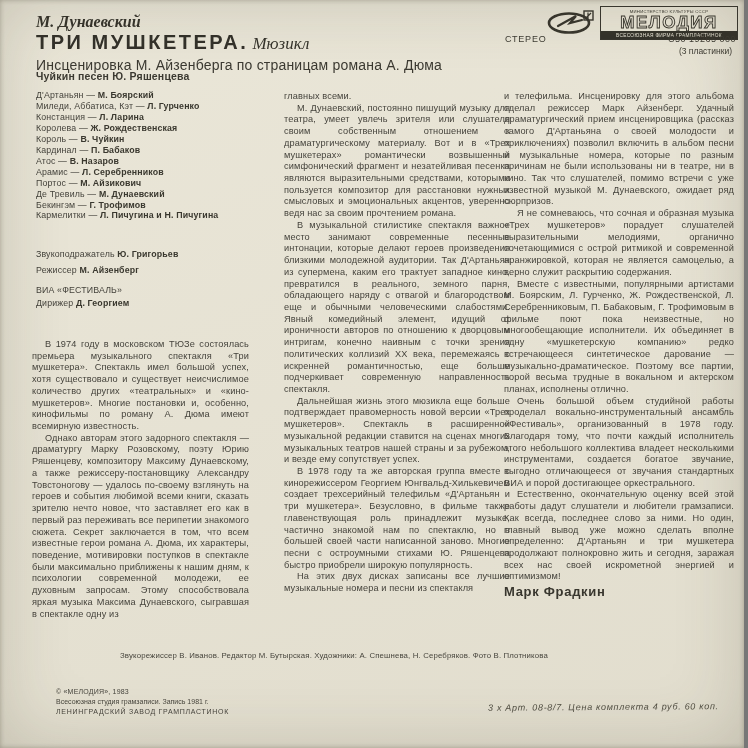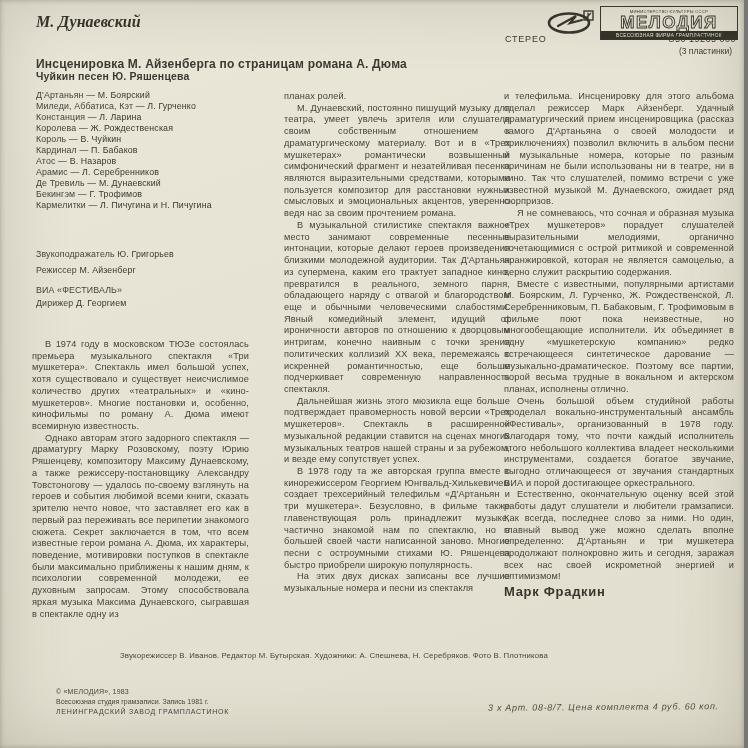--- a/index.html
+++ b/index.html
@@ -2,29 +2,29 @@
 <html><head>
 <meta charset="utf-8">
 <style>
   html,body{margin:0;padding:0;background:#777;}
   .page{position:relative;width:713px;height:748px;background:#e9e5d6;
     background-image:linear-gradient(160deg,rgba(255,255,255,.05),rgba(90,80,55,.05));
     font-family:"Liberation Sans",sans-serif;color:#45433c;overflow:hidden;padding-left:31px;}
   .page::after{content:"";position:absolute;inset:0;pointer-events:none;
     box-shadow:inset 0 0 70px rgba(66,58,38,.20),inset 0 0 5px rgba(40,36,24,.30);}
   .abs{position:absolute;}
-  b{font-weight:normal;color:#3a382f;text-align:right;}
+  b{font-weight:bold;color:#3a382f;text-align:right;}
 
   
   .composer{top:13px;left:36px;font-family:"Liberation Serif",serif;font-style:italic;
     font-weight:600;font-size:16px;color:#35332b;}
   .title-row{top:31px;left:36px;white-space:nowrap;}
   .title{font-size:20px;font-weight:bold;letter-spacing:2.5px;color:#33312a;}
   .genre{font-family:"Liberation Serif",serif;font-style:italic;font-size:17px;color:#35332b;margin-left:4px;}
-  .adapt{top:57px;left:36px;font-size:12px;font-weight:bold;letter-spacing:.2px;color:#3c3a32;}
+  .adapt{top:57px;left:36px;font-size:14px;font-weight:normal;letter-spacing:.2px;color:#3c3a32;}
   .lyrics{top:70px;left:36px;font-size:10.5px;font-weight:bold;letter-spacing:.2px;color:#3c3a32;}
 
   
   .emblem{top:9px;left:546px;}
   .logo-box{top:6px;left:600px;width:136px;border:1.5px solid #38362e;background:#e9e5d6;}
   .ministry{font-size:5px;letter-spacing:.3px;text-align:center;white-space:nowrap;
     transform:scale(.85);transform-origin:50% 50%;color:#38362e;padding-top:1px;}
   .brand{font-size:17px;font-weight:bold;letter-spacing:1.5px;text-align:center;line-height:17px;color:#38362e;}
   @supports (-webkit-text-stroke:1px #000){
     .brand{color:#e9e5d6;-webkit-text-stroke:0.9px #38362e;}
@@ -60,20 +60,23 @@
   .imprint-line:last-child{letter-spacing:.7px;}
   .price{top:702px;left:488px;font-size:9px;font-style:italic;letter-spacing:.7px;
     color:#514e42;transform:rotate(-.4deg);white-space:nowrap;}
 </style>
 </head>
 <body>
 
 <div class="page">
 
   <div class="abs composer">М. Дунаевский</div>
+  <div class="abs title-row">
+    <span class="title">ТРИ МУШКЕТЕРА.</span><span class="genre">Мюзикл</span>
+  </div>
   <div class="abs adapt">Инсценировка М. Айзенберга по страницам романа А. Дюма</div>
   <div class="abs lyrics">Чуйкин песен Ю. Ряшенцева</div>
 
   <svg class="abs emblem" width="50" height="26" viewBox="0 0 50 26">
     <ellipse cx="23" cy="14" rx="20" ry="9.5" fill="none" stroke="#38362e" stroke-width="2.6"></ellipse>
     <path d="M12 17 L30 7 L24 14 L36 11" fill="none" stroke="#38362e" stroke-width="2.2" stroke-linecap="round"></path>
     <rect x="38" y="2" width="9" height="9" fill="none" stroke="#38362e" stroke-width="1.4"></rect>
     <path d="M40 9 L45 4 M42 3.5 L42 9.5" stroke="#38362e" stroke-width="1.2"></path>
   </svg>
   <div class="abs logo-box">
@@ -88,41 +91,42 @@
   <div class="abs cast">
     <div class="cast-rows">
         <div><span>Д'Артаньян</span><span> — </span><b>М. Боярский</b></div>
         <div><span>Миледи, Аббатиса, Кэт</span><span> — </span><b>Л. Гурченко</b></div>
         <div><span>Констанция</span><span> — </span><b>Л. Ларина</b></div>
         <div><span>Королева</span><span> — </span><b>Ж. Рождественская</b></div>
         <div><span>Король</span><span> — </span><b>В. Чуйкин</b></div>
         <div><span>Кардинал</span><span> — </span><b>П. Бабаков</b></div>
         <div><span>Атос</span><span> — </span><b>В. Назаров</b></div>
         <div><span>Арамис</span><span> — </span><b>Л. Серебренников</b></div>
+        <div><span>Портос</span><span> — </span><b>М. Айзикович</b></div>
         <div><span>Де Тревиль</span><span> — </span><b>М. Дунаевский</b></div>
         <div><span>Бекингэм</span><span> — </span><b>Г. Трофимов</b></div>
         <div><span>Кармелитки</span><span> — </span><b>Л. Пичугина и Н. Пичугина</b></div>
       </div>
   </div>
   <div class="abs crew" style="top:246px;line-height:16px;">
       <div><span>Звукоподражатель</span> <b>Ю. Григорьев</b></div>
       <div><span>Режиссер</span> <b>М. Айзенберг</b></div>
     </div>
   <div class="abs crew" style="top:285px;">ВИА «ФЕСТИВАЛЬ»</div>
   <div class="abs crew" style="top:298px;">
     <span>Дирижер</span> <b>Д. Георгием</b>
   </div>
 
   <div class="abs col col-left">
     <p>В 1974 году в московском ТЮЗе состоялась премьера музыкального спектакля «Три мушкетера». Спектакль имел большой успех, хотя существовало и существует неисчислимое количество других «театральных» и «кино-мушкетеров». Многие постановки и, особенно, кинофильмы по роману А. Дюма имеют всемирную известность.</p>
     <p>Однако авторам этого задорного спектакля — драматургу Марку Розовскому, поэту Юрию Ряшенцеву, композитору Максиму Дунаевскому, а также режиссеру-постановщику Александру Товстоногову — удалось по-своему взглянуть на героев и события любимой всеми книги, сказать зрителю нечто новое, что заставляет его как в первый раз переживать все перипетии знакомого сюжета. Секрет заключается в том, что всем известные герои романа А. Дюма, их характеры, поведение, мотивировки поступков в спектакле были максимально приближены к нашим дням, к психологии современной молодежи, ее духовным запросам. Этому способствовала яркая музыка Максима Дунаевского, сыгравшая в спектакле одну из</p>
   </div>
 
   <div class="abs col col-mid">
-    <p class="cont">планах ролей.</p>
+    <p class="cont">главных всеми.</p>
     <p>М. Дунаевский, постоянно пишущий музыку для театра, умеет увлечь зрителя или слушателя своим собственным отношением к драматургическому материалу. Вот и в «Трех мушкетерах» романтически возвышенный симфонический фрагмент и незатейливая песенка являются выразительными средствами, которыми пользуется композитор для расстановки нужных смысловых и эмоциональных акцентов, уверенно ведя нас за своим прочтением романа.</p>
     <p>В музыкальной стилистике спектакля важное место занимают современные песенные интонации, которые делают героев произведения близкими молодежной аудитории. Так Д'Артаньян из супермена, каким его трактует западное кино, превратился в реального, земного парня, обладающего наряду с отвагой и благородством еще и обычными человеческими слабостями. Явный комедийный элемент, идущий от ироничности авторов по отношению к дворцовым интригам, конечно наивным с точки зрения политических коллизий XX века, перемежаясь с искренней романтичностью, еще больше подчеркивает современную направленность спектакля.</p>
     <p>Дальнейшая жизнь этого мюзикла еще больше подтверждает правомерность новой версии «Трех мушкетеров». Спектакль в расширенной музыкальной редакции ставится на сценах многих музыкальных театров нашей страны и за рубежом, и везде ему сопутствует успех.</p>
     <p>В 1978 году та же авторская группа вместе с кинорежиссером Георгием Юнгвальд-Хилькевичем создает трехсерийный телефильм «Д'Артаньян и три мушкетера». Безусловно, в фильме также главенствующая роль принадлежит музыке, частично знакомой нам по спектаклю, но в большей своей части написанной заново. Многие песни с остроумными стихами Ю. Ряшенцева быстро приобрели широкую популярность.</p>
     <p>На этих двух дисках записаны все лучшие музыкальные номера и песни из спектакля</p>
   </div>
 
   <div class="abs col col-right">
     <p class="cont">и телефильма. Инсценировку для этого альбома сделал режиссер Марк Айзенберг. Удачный драматургический прием инсценировщика (рассказ самого Д'Артаньяна о своей молодости и приключениях) позволил включить в альбом песни и музыкальные номера, которые по разным причинам не были использованы ни в театре, ни в кино. Так что слушателей, помимо встречи с уже известной музыкой М. Дунаевского, ожидает ряд сюрпризов.</p>
     <p>Я не сомневаюсь, что сочная и образная музыка «Трех мушкетеров» порадует слушателей выразительными мелодиями, органично сочетающимися с острой ритмикой и современной аранжировкой, которая не является самоцелью, а верно служит раскрытию содержания.</p>

